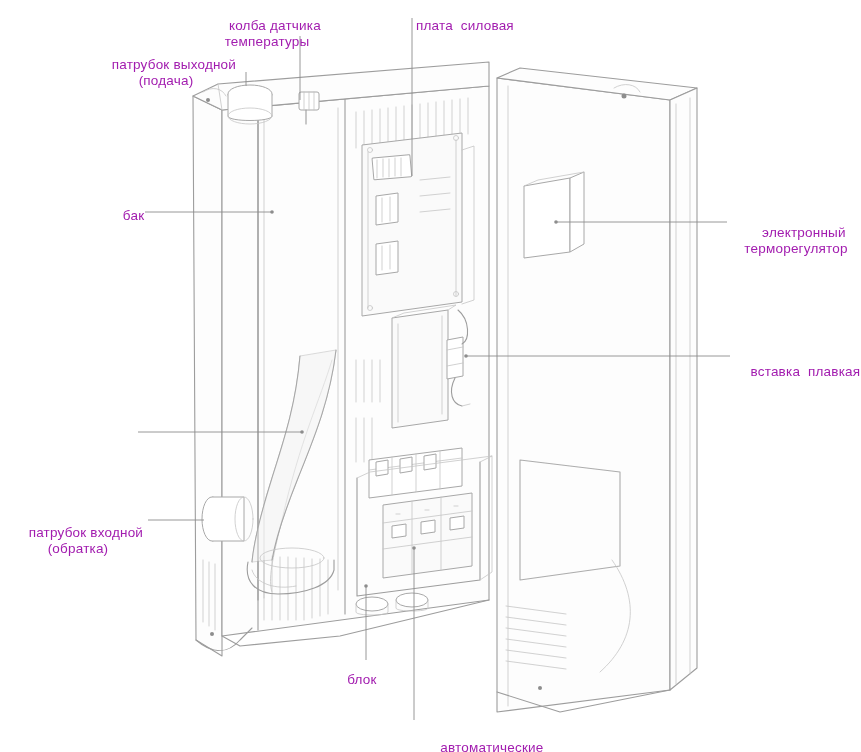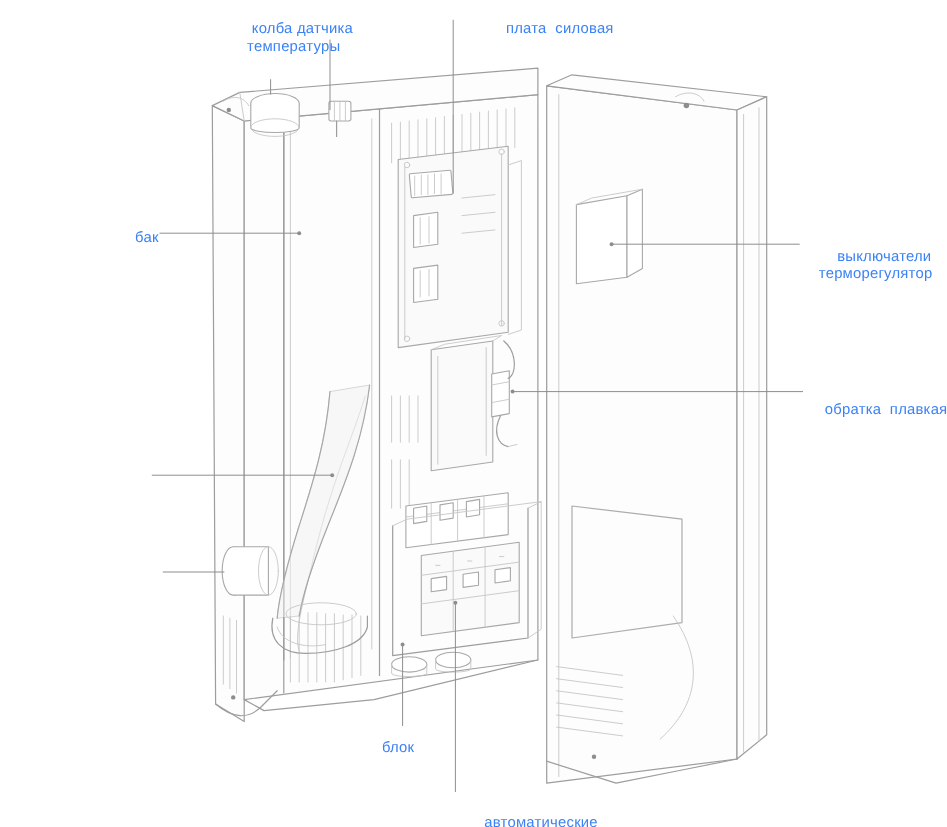--- a/index.html
+++ b/index.html
@@ -26,21 +26,21 @@
     position: absolute;
     left: 0;
     top: 0;
     width: 861px;
     height: 752px;
   }
   .label {
     position: absolute;
     font-size: 13.5px;
     line-height: 16px;
-    color: #3b82f6;
+    color: #a21caf;
     white-space: pre;
     letter-spacing: 0.2px;
   }
   .label.center-align {
     text-align: center;
   }
 </style>
 </head>
 <body>
 
@@ -296,39 +296,47 @@
       <path class="leader" d="M414 720 L414 548"></path>
       <circle class="dot" cx="414" cy="548" r="1.8"></circle>
     </g>
   </svg>
 
   <div class="label center-align" style="left:202px; top:2px; width:130px;">
     <span>колба датчика
 температуры</span>
   </div>
 
-  <div class="label center-align" style="left:436px; top:2px; width:130px;">
+  <div class="label center-align" style="left:392px; top:2px; width:130px;">
     <span>плата  силовая</span>
   </div>
 
+  <div class="label center-align" style="left:86px; top:41px; width:160px;">
+    <span>патрубок выходной
+(подача)</span>
+  </div>
 
   <div class="label center-align" style="left:107px; top:192px; width:34px;">
     <span>бак</span>
   </div>
 
   <div class="label center-align" style="left:731px; top:209px; width:130px;">
-    <span>выключатели
+    <span>электронный
 терморегулятор</span>
   </div>
 
   <div class="label center-align" style="left:734px; top:348px; width:127px;">
-    <span>обратка  плавкая</span>
-  </div>
-
-
+    <span>вставка  плавкая</span>
+  </div>
+
+
+  <div class="label center-align" style="left:2px; top:509px; width:152px;">
+    <span>патрубок входной
+(обратка)</span>
+  </div>
 
   <div class="label center-align" style="left:330px; top:656px; width:48px;">
     <span>блок</span>
   </div>
 
   <div class="label center-align" style="left:419px; top:724px; width:130px;">
     <span>автоматические
 выключатели</span>
   </div>
 

